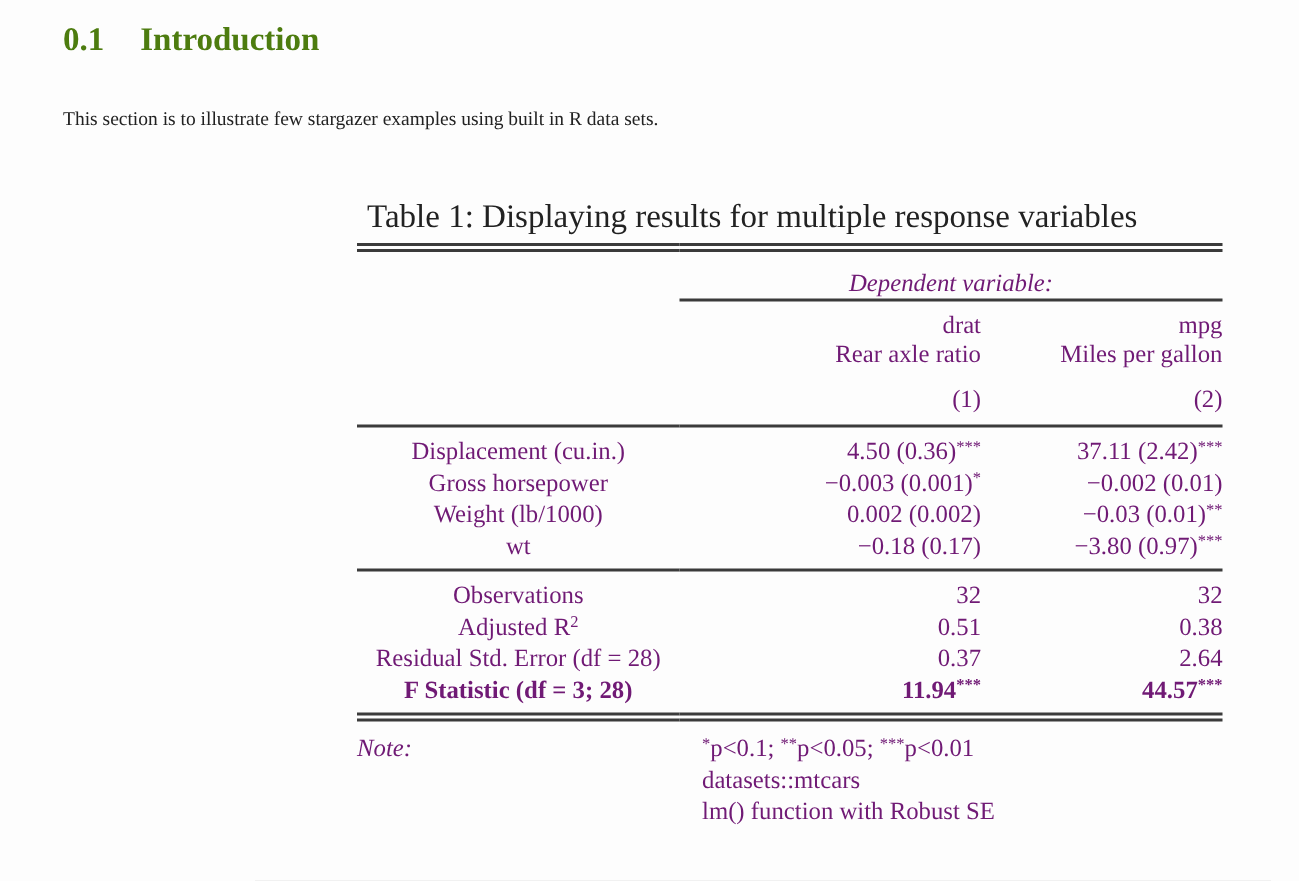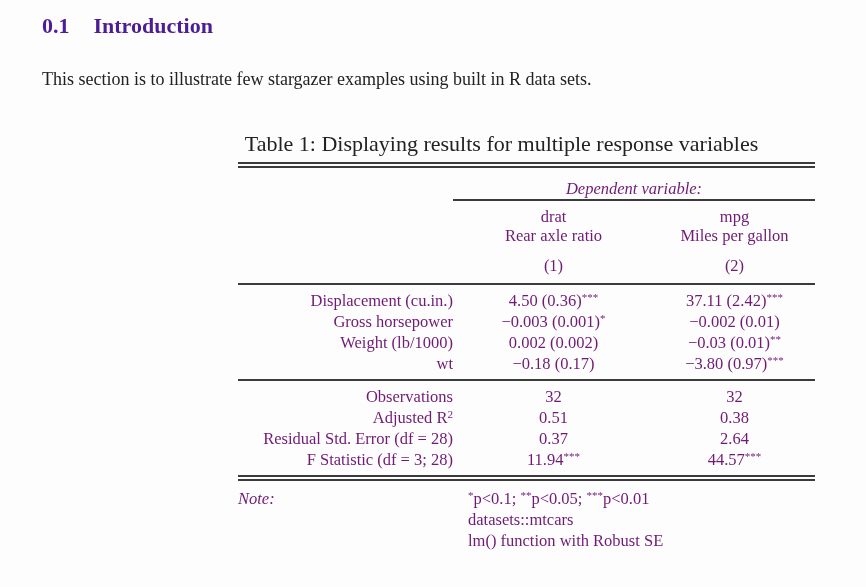--- a/index.html
+++ b/index.html
@@ -12,28 +12,28 @@
     font-family: "Liberation Serif", "DejaVu Serif", serif;
     color: #222222;
     overflow: hidden;
   }
   
   .section-heading {
     padding: 13px 0 0 42px;
     font-size: 22px;
     line-height: 26px;
     font-weight: bold;
-    color: #4c1d95;
+    color: #4d7c0f;
   }
   .section-heading .sec-num { margin-right: 24px; }
   
   .intro {
     margin-top: 29px;
     padding-left: 42px;
-    font-size: 18px;
+    font-size: 13px;
     line-height: 22px;
   }
   
   .table-wrap {
     margin-top: 43px;
     margin-left: 238px;
     width: 577px;
   }
   .caption {
     font-size: 22px;
@@ -47,22 +47,22 @@
     width: 577px;
     font-size: 16.5px;
     color: #701a75;
     border-top: 6px double #3b3b3b;
   }
   col.c-label { width: 215px; }
   col.c-m1    { width: 201px; }
   col.c-m2    { width: 161px; }
 
   td { vertical-align: top; }
-  td.lbl { text-align: right; }
-  td.val, td.hdr { text-align: center; }
+  td.lbl { text-align: center; }
+  td.val, td.hdr { text-align: right; }
 
   
   tr.depvar-row td.depvar {
     font-style: italic;
     text-align: center;
     padding-top: 10px;
     line-height: 21px;
     border-bottom: 2px solid #3b3b3b;
   }
   tr.varname-row td { padding-top: 6px; line-height: 19px; }
@@ -72,21 +72,21 @@
     line-height: 21px;
     border-bottom: 2px solid #3b3b3b;
   }
   
   tbody.coefs td { line-height: 21px; }
   tbody.coefs tr:first-child td { padding-top: 5px; }
   tbody.coefs tr:last-child td { padding-bottom: 5px; border-bottom: 2px solid #3b3b3b; }
   
   tbody.stats td { line-height: 21px; }
   tbody.stats tr:first-child td { padding-top: 5px; }
-  tbody.stats tr:last-child td { padding-bottom: 5px; border-bottom: 6px double #3b3b3b; }
+  tbody.stats tr:last-child td { padding-bottom: 5px; border-bottom: 6px double #3b3b3b; font-weight: bold; }
   
   tbody.notes td { padding-top: 7px; line-height: 21px; }
   td.note-lbl { font-style: italic; margin-left: 32px; }
   td.note-body { text-align: left; padding-left: 15px; }
 
   sup {
     font-size: 11px;
     line-height: 0;
     vertical-align: 5px;
   }

